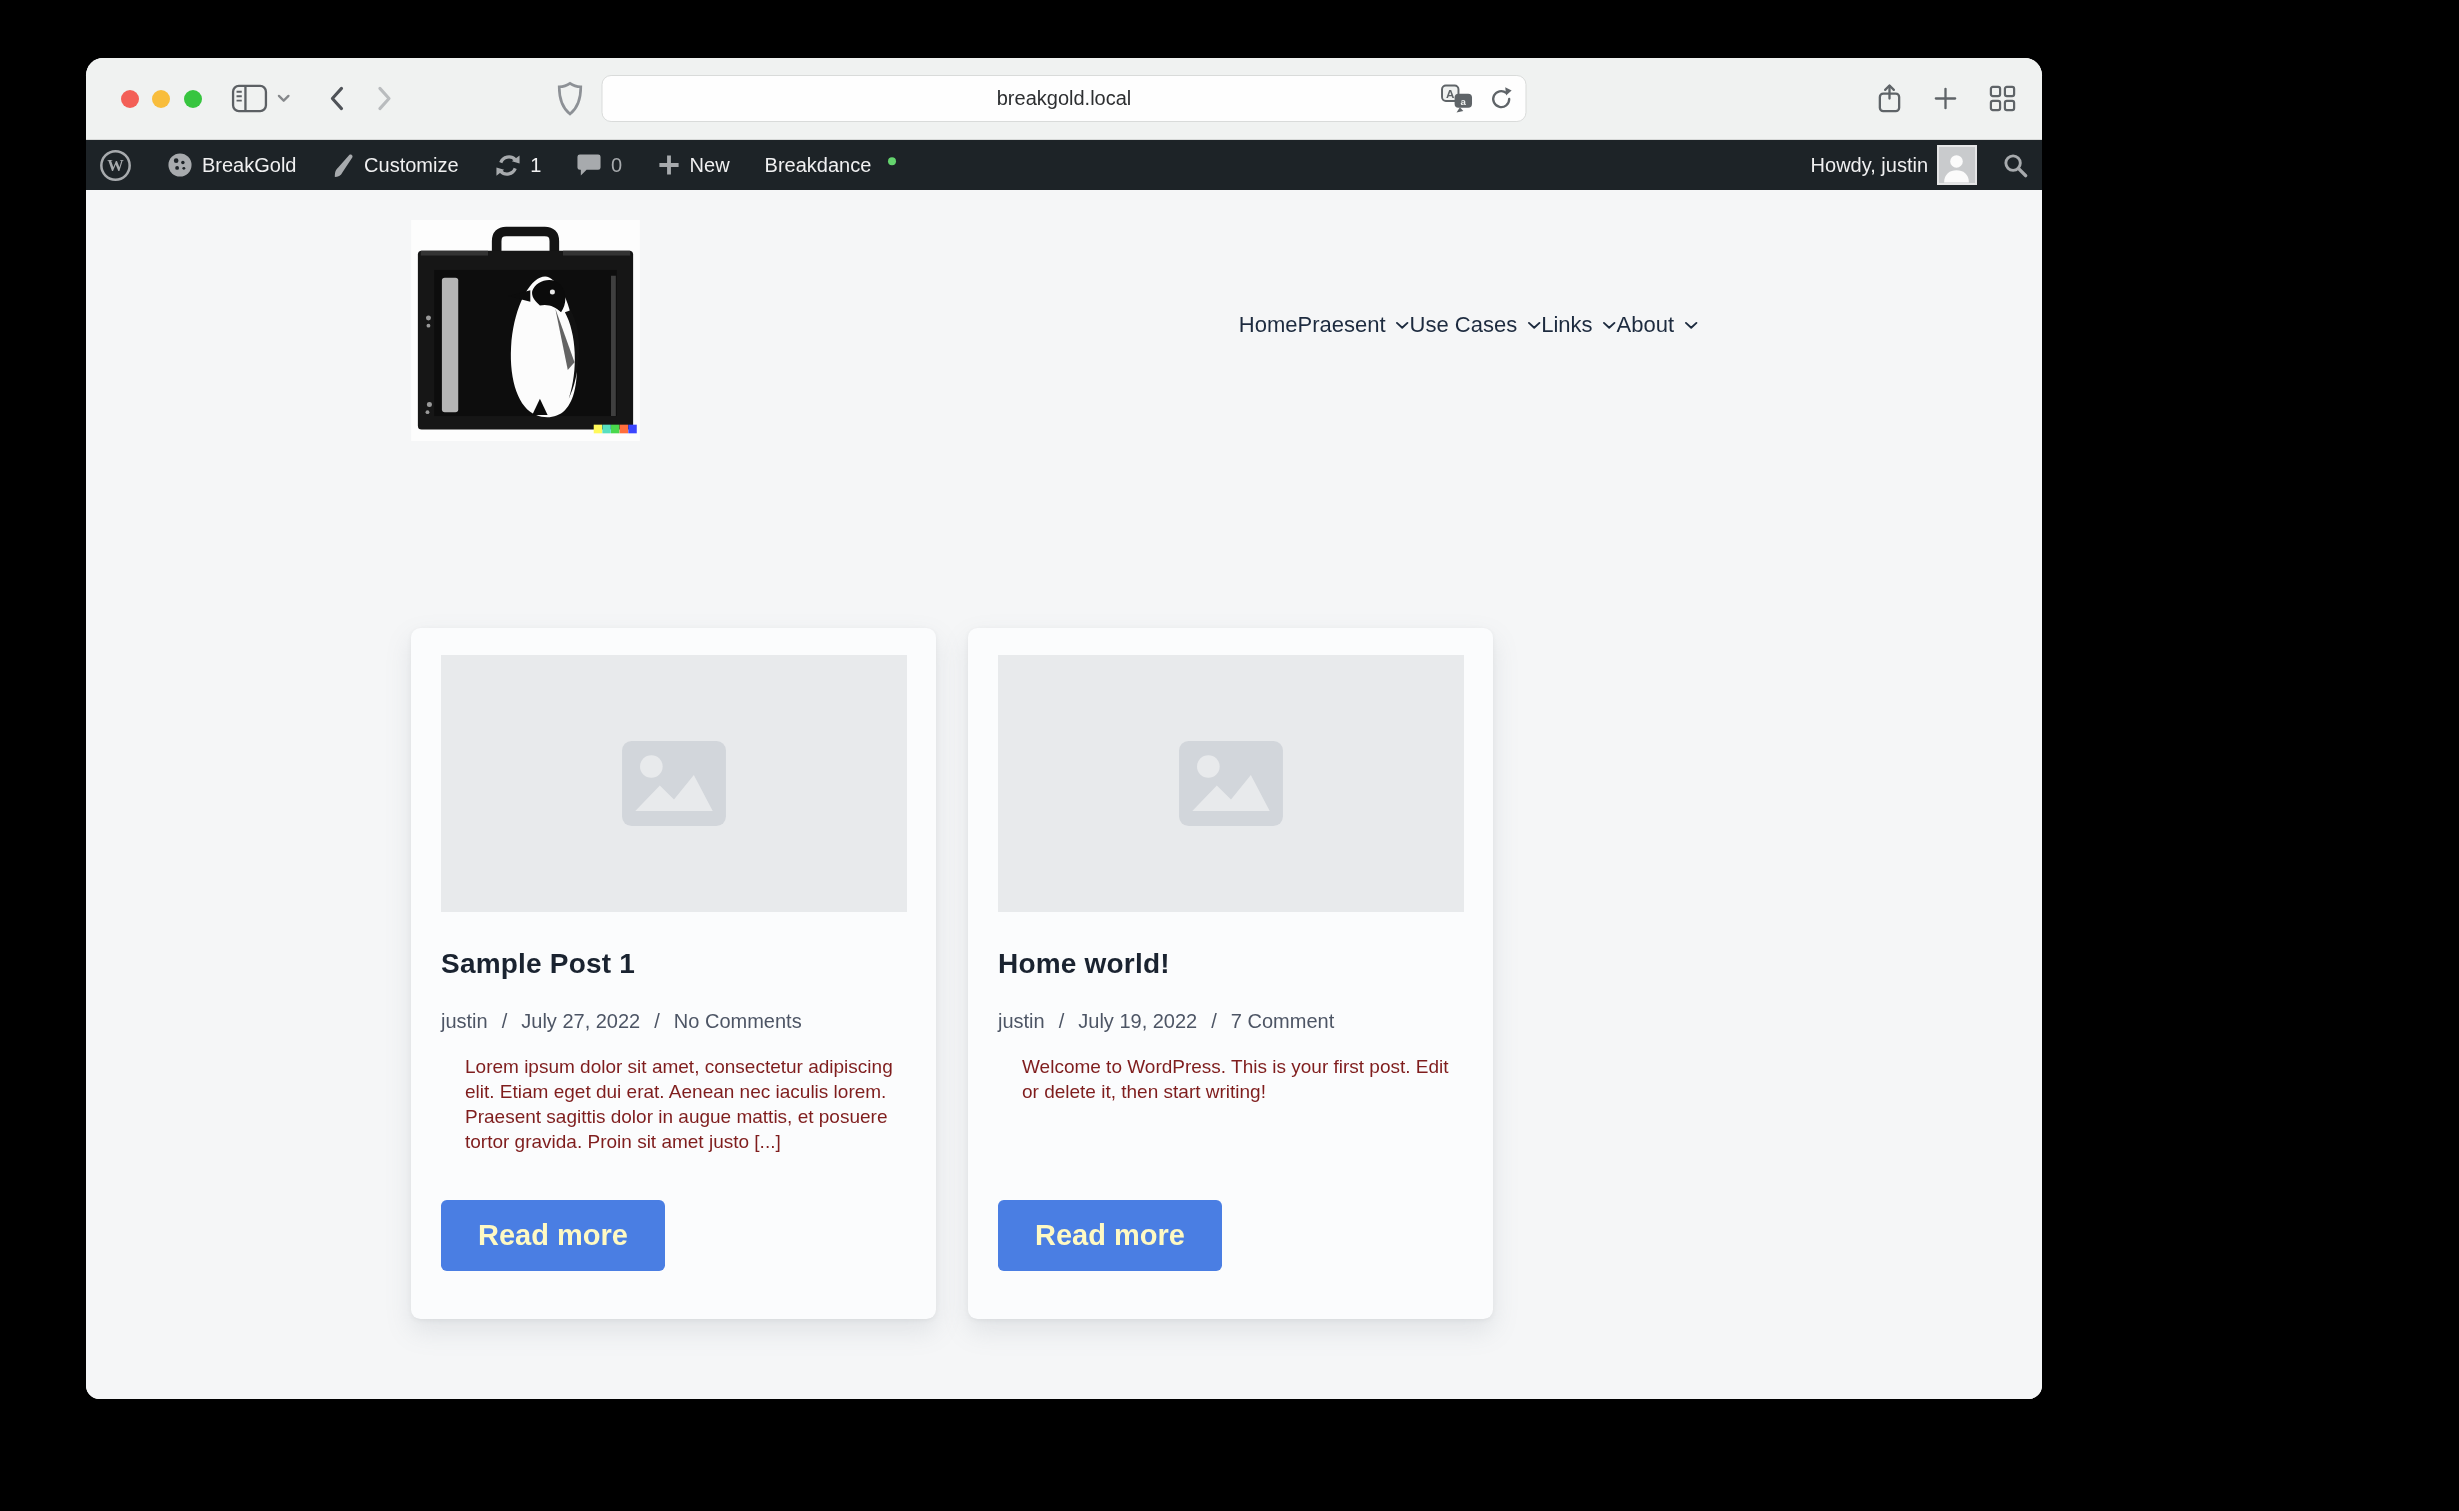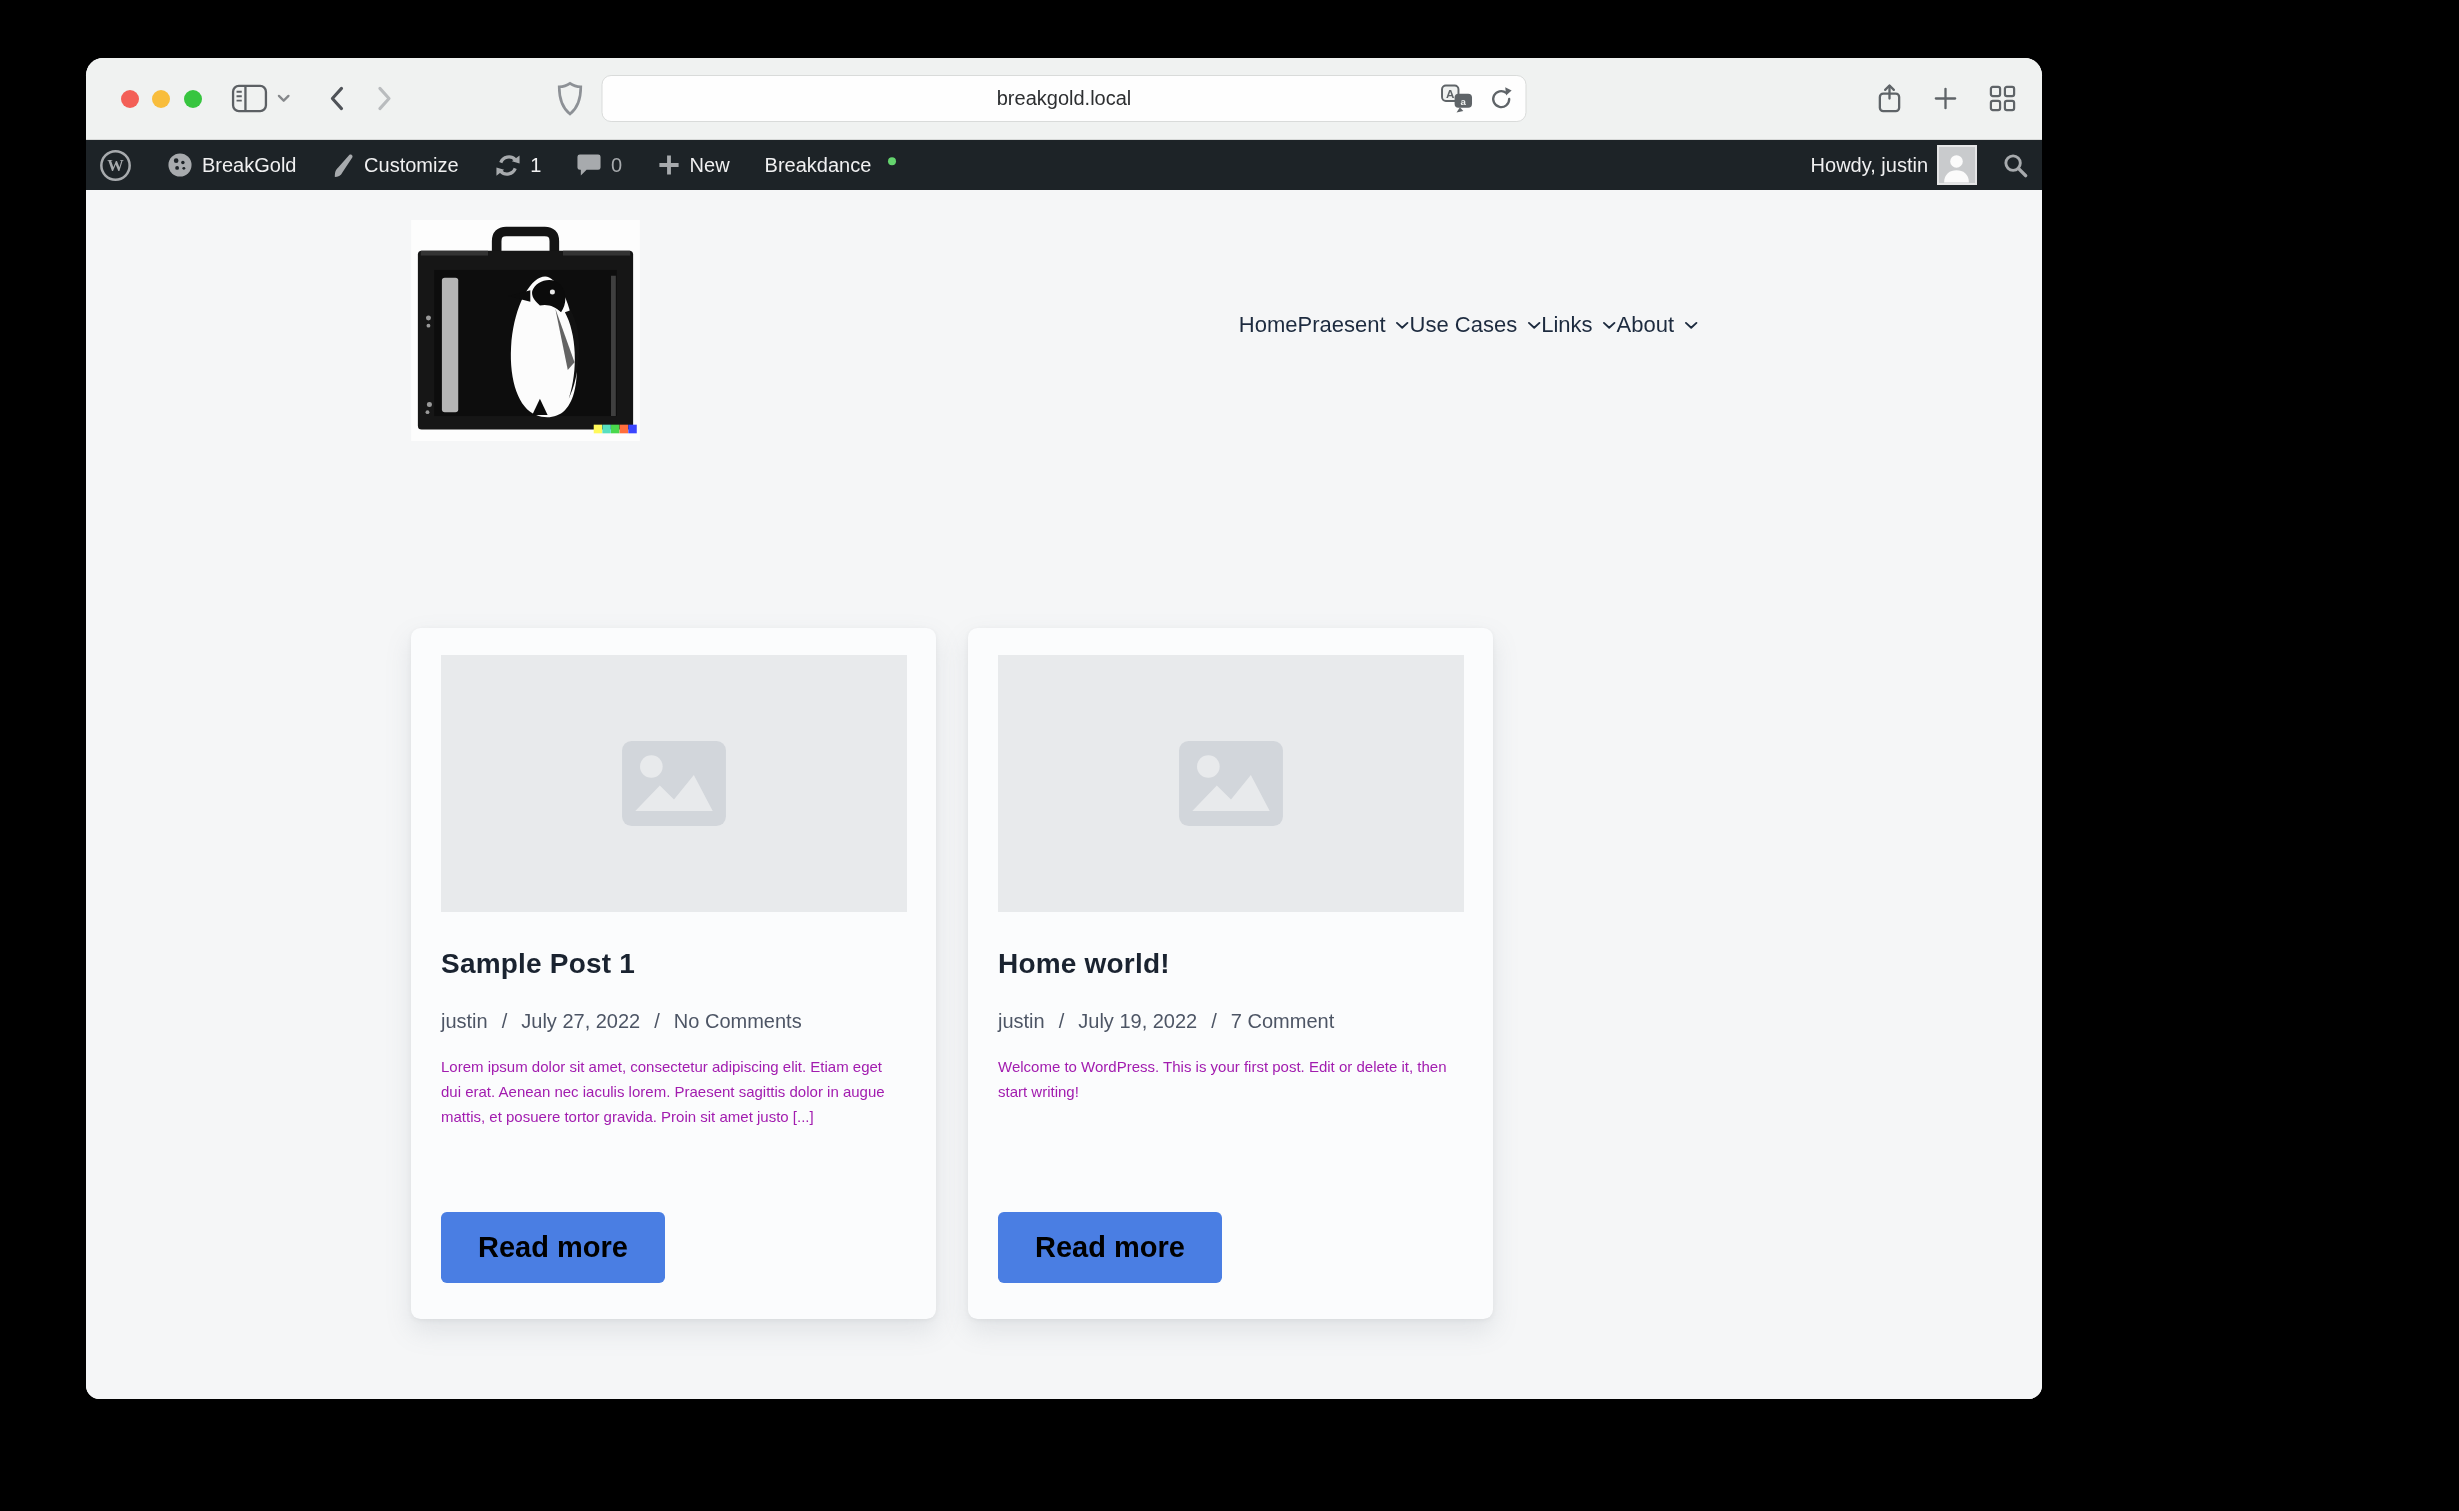--- a/index.html
+++ b/index.html
@@ -53,23 +53,23 @@
   .nav-item { display:flex; align-items:center; gap:9.6px; font-size:22px; color:#1d2b3f; cursor:pointer; }
 
   .cards { position:absolute; left:325px; top:438px; display:flex; gap:32px; }
   .card { position:relative; width:525px; height:691px; background:#fbfcfd; border-radius:9.6px;
           padding:27px 30px; box-shadow:0 11.5px 27px rgba(120,130,145,.16), 0 1.9px 5.8px rgba(0,0,0,.05); }
   .thumb { width:466px; height:257px; background:#e8eaec; display:flex; align-items:center; justify-content:center; cursor:pointer; }
   .post-title { margin-top:35px; font-size:28px; line-height:33px; font-weight:700; color:#1a2330;
                 letter-spacing:0.2px; cursor:pointer; }
   .post-meta { margin-top:30px; font-size:20px; color:#4d5565; display:flex; gap:14px; }
   .post-meta .sep { color:#4d5565; }
-  .post-excerpt { margin-top:21px; font-size:15px; line-height:25px; color:#a21caf; }
-  .read-more { position:absolute; left:30px; bottom:36px; height:71px; line-height:71px;
-               padding:0 37px; background:#4a7ee3; color:#000000; font-size:29px; font-weight:700;
+  .post-excerpt { margin-top:21px; font-size:19px; line-height:25px; color:#7f1d1d;margin-left:24px; }
+  .read-more { position:absolute; left:30px; bottom:48px; height:71px; line-height:71px;
+               padding:0 37px; background:#4a7ee3; color:#fef9c3; font-size:29px; font-weight:700;
                border-radius:5.8px; border:none; cursor:pointer; display:inline-block; }
   svg { display:block; }
 </style>
 </head>
 <body>
 
 <div class="stage">
   <div class="window">
 
     <div class="toolbar">

